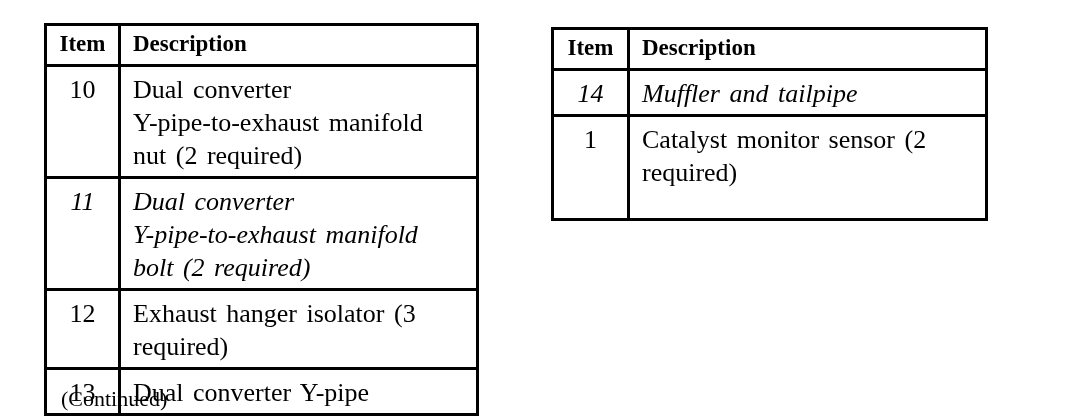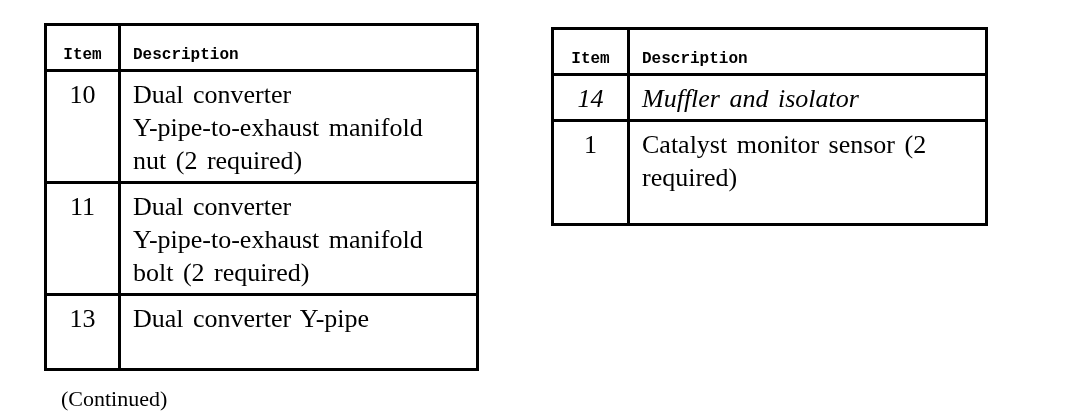--- a/index.html
+++ b/index.html
@@ -25,37 +25,37 @@
   table.parts-table th,
   table.parts-table td {
     border: 3px solid #000000;
     vertical-align: top;
   }
   
   table.left-table  { left: 44px;  top: 23px; width: 435px; }
   table.left-table  .col-item { width: 74px; }
   table.left-table  thead tr { height: 41px; }
   table.left-table  tbody tr:nth-child(1) { height: 103px; }
-  table.left-table  tbody tr:nth-child(2) { height: 101px; }
+  table.left-table  tbody tr:nth-child(2) { height: 101px; font-style: italic; }
   table.left-table  tbody tr:nth-child(3) { height: 75px; }
   table.left-table  tbody tr:nth-child(4) { height: 40px; margin-top: 16px; }
   
   table.right-table { left: 551px; top: 27px; width: 437px; }
   table.right-table .col-item { width: 76px; }
   table.right-table thead tr { height: 41px; }
   table.right-table tbody tr:nth-child(1) { height: 40px; font-style: italic; }
   table.right-table tbody tr:nth-child(2) { height: 104px; }
   table.right-table tbody tr:nth-child(3) { height: 72px; }
 
   th {
-    font-family: Liberation Mono, monospace;
+    font-family: Liberation Serif, serif;
     font-weight: bold;
-    font-size: 16px;
+    font-size: 23px;
     line-height: 28px;
-    padding-top: 15px;
+    padding-top: 4px;
     text-align: left;
   }
   th.col-item { text-align: center; padding-left: 2px; padding-right: 2px; }
   th.col-desc { padding-left: 12px; }
 
   td {
     font-size: 26px;
     line-height: 33px;
     word-spacing: 3px;
   }
@@ -95,37 +95,42 @@
 Y-pipe-to-exhaust manifold
 nut (2 required)</td>
         </tr>
         <tr>
           <td class="cell-item">11</td>
           <td class="cell-desc">Dual converter
 Y-pipe-to-exhaust manifold
 bolt (2 required)</td>
         </tr>
         <tr>
+          <td class="cell-item">12</td>
+          <td class="cell-desc">Exhaust hanger isolator (3
+required)</td>
+        </tr>
+        <tr>
           <td class="cell-item">13</td>
           <td class="cell-desc">Dual converter Y-pipe</td>
         </tr>
       </tbody>
   </table>
 
   <table class="parts-table right-table">
     <thead>
       <tr>
         <th class="col-item">Item</th>
         <th class="col-desc">Description</th>
       </tr>
     </thead>
     <tbody>
         <tr>
           <td class="cell-item">14</td>
-          <td class="cell-desc">Muffler and isolator</td>
+          <td class="cell-desc">Muffler and tailpipe</td>
         </tr>
         <tr>
           <td class="cell-item">1</td>
           <td class="cell-desc">Catalyst monitor sensor (2
 required)</td>
         </tr>
       </tbody>
   </table>
 
   <div class="continued">(Continued)</div>

